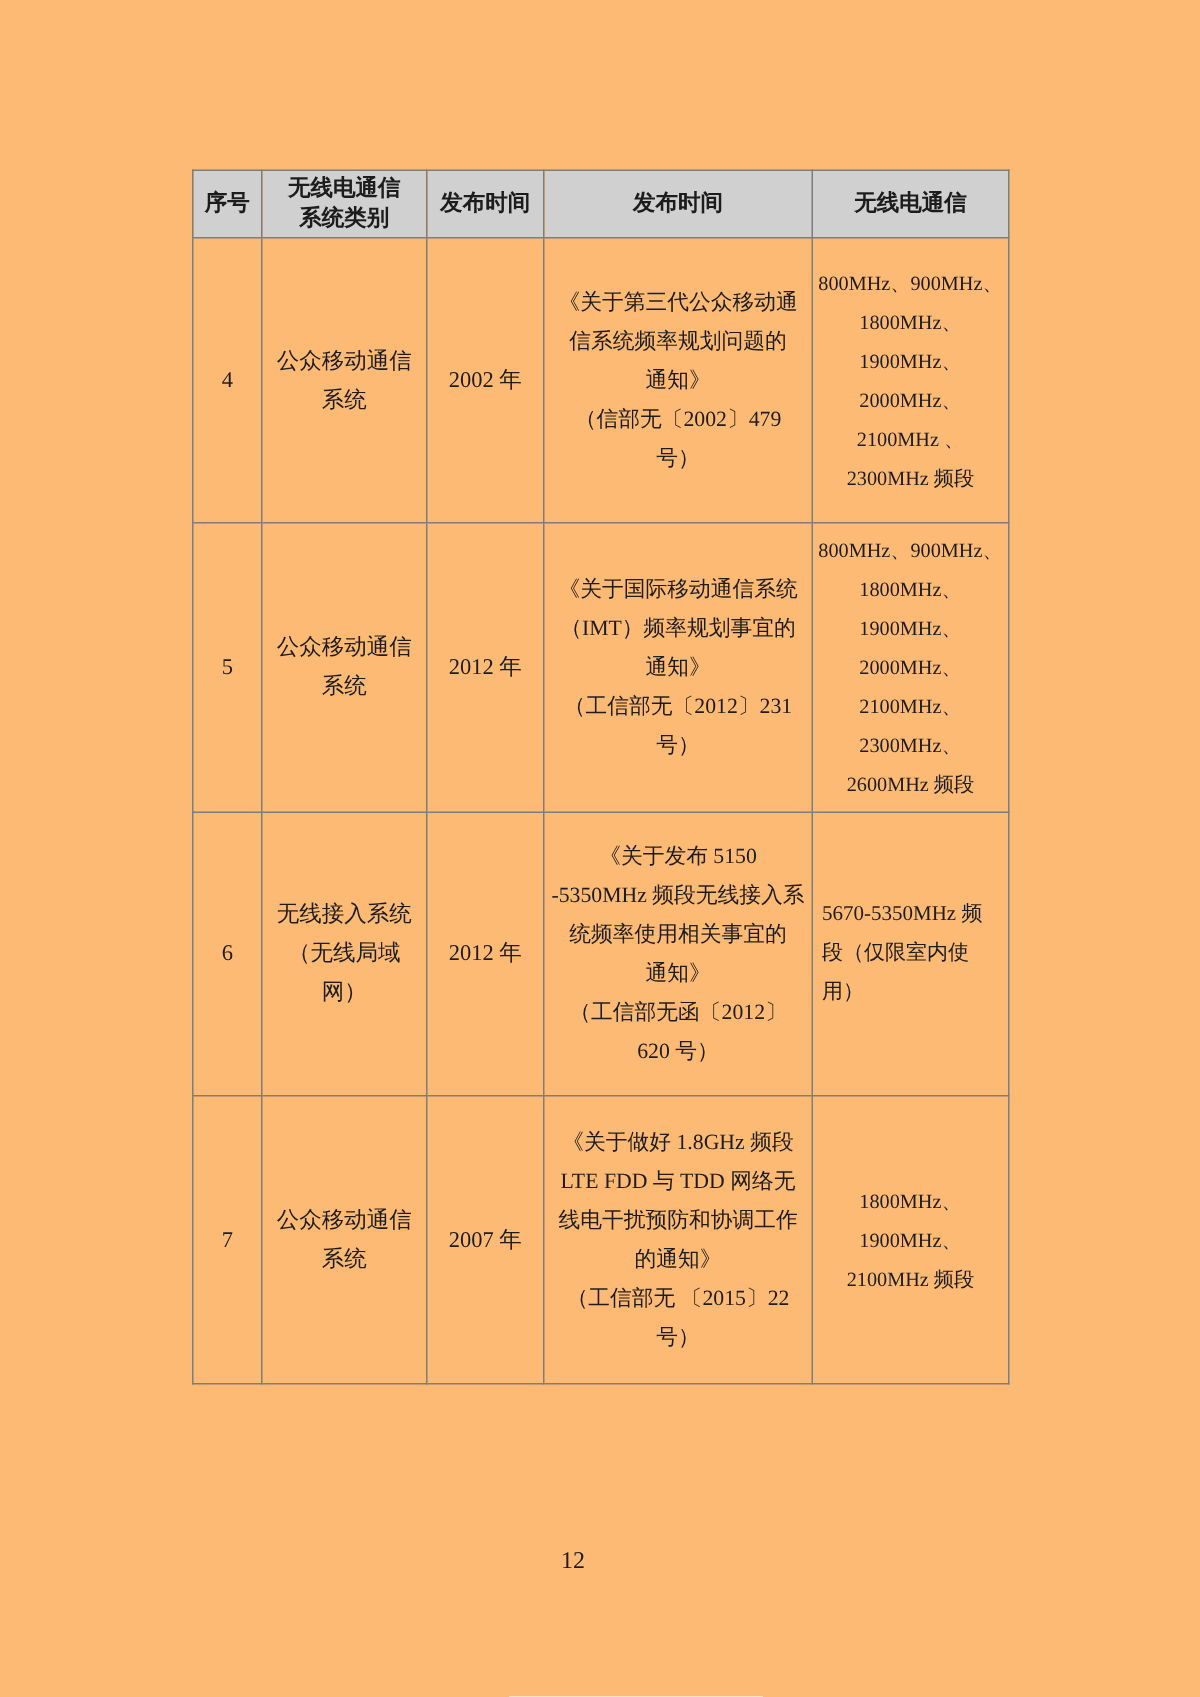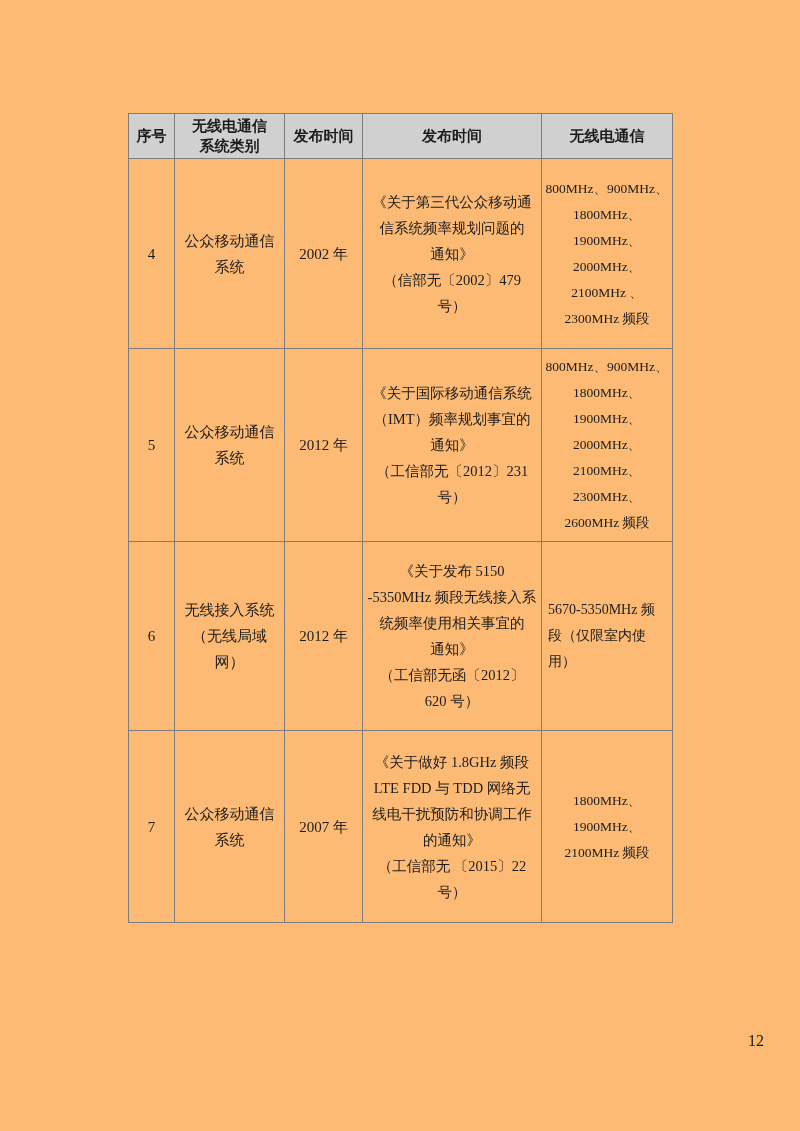--- a/index.html
+++ b/index.html
@@ -61,21 +61,21 @@
   }
   td.c-doc {
     font-size: 14.5px;
     line-height: 26px;
   }
   .page-number {
     position: absolute;
     left: 0;
     top: 1030px;
     width: 764px;
-    text-align: right;
+    text-align: center;
     font-size: 16px;
     line-height: 22px;
     color: #1c1c1c;
   }
 </style>
 </head>
 <body>
 
 <div class="page">
 

